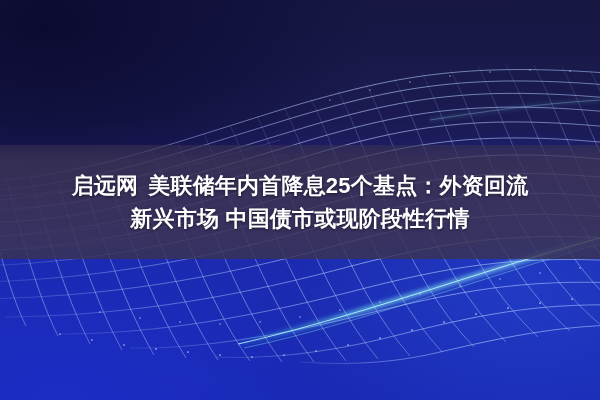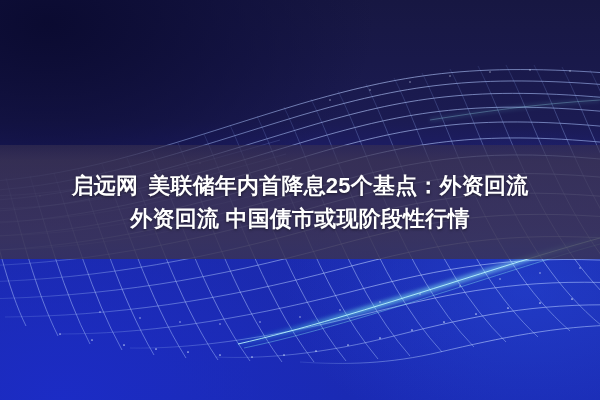--- a/index.html
+++ b/index.html
@@ -253,16 +253,16 @@
       <circle cx="120" cy="185" r="0.7" opacity="0.45"></circle>
       <circle cx="160" cy="175" r="0.7" opacity="0.45"></circle>
       <circle cx="200" cy="163" r="0.7" opacity="0.45"></circle>
     </g>
   </svg>
 
   <div class="caption-band"></div>
 
   <div class="caption-text">
     <div class="headline-line"><span class="site-name">启远网</span><span>美联储年内首降息25个基点：外资回流</span></div>
-    <div class="headline-line">外资回流 中国债市或现阶段性行情</div>
+    <div class="headline-line">新兴市场 中国债市或现阶段性行情</div>
   </div>
 
 </div>
 
 </body></html>

